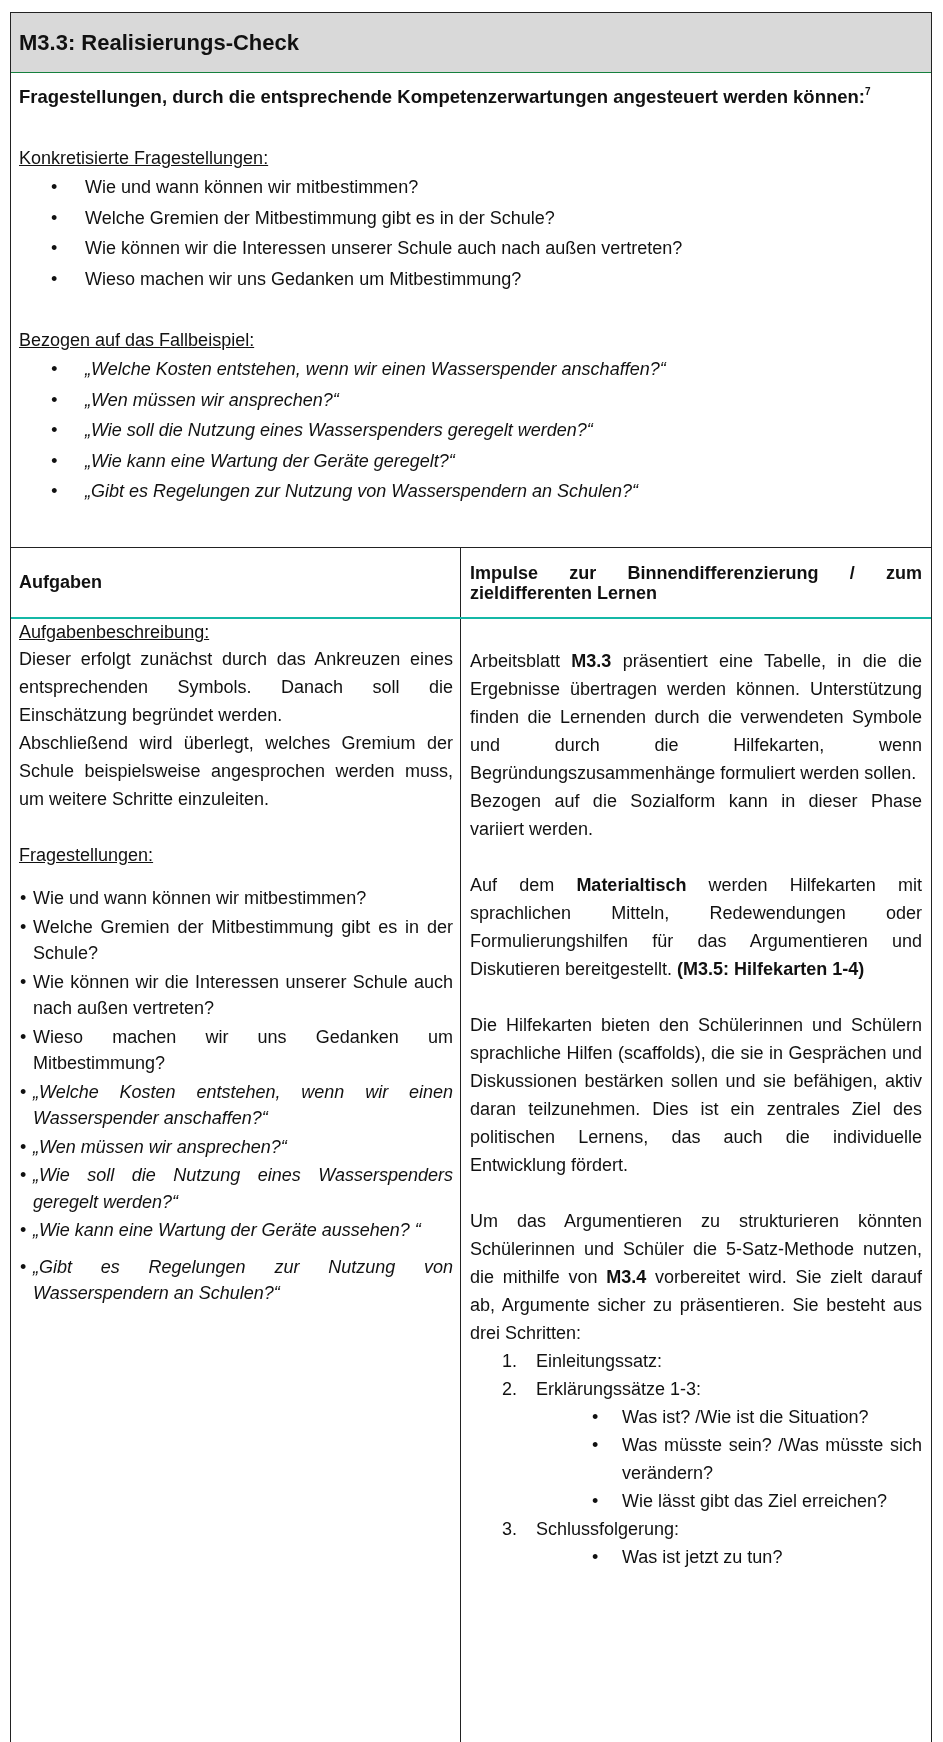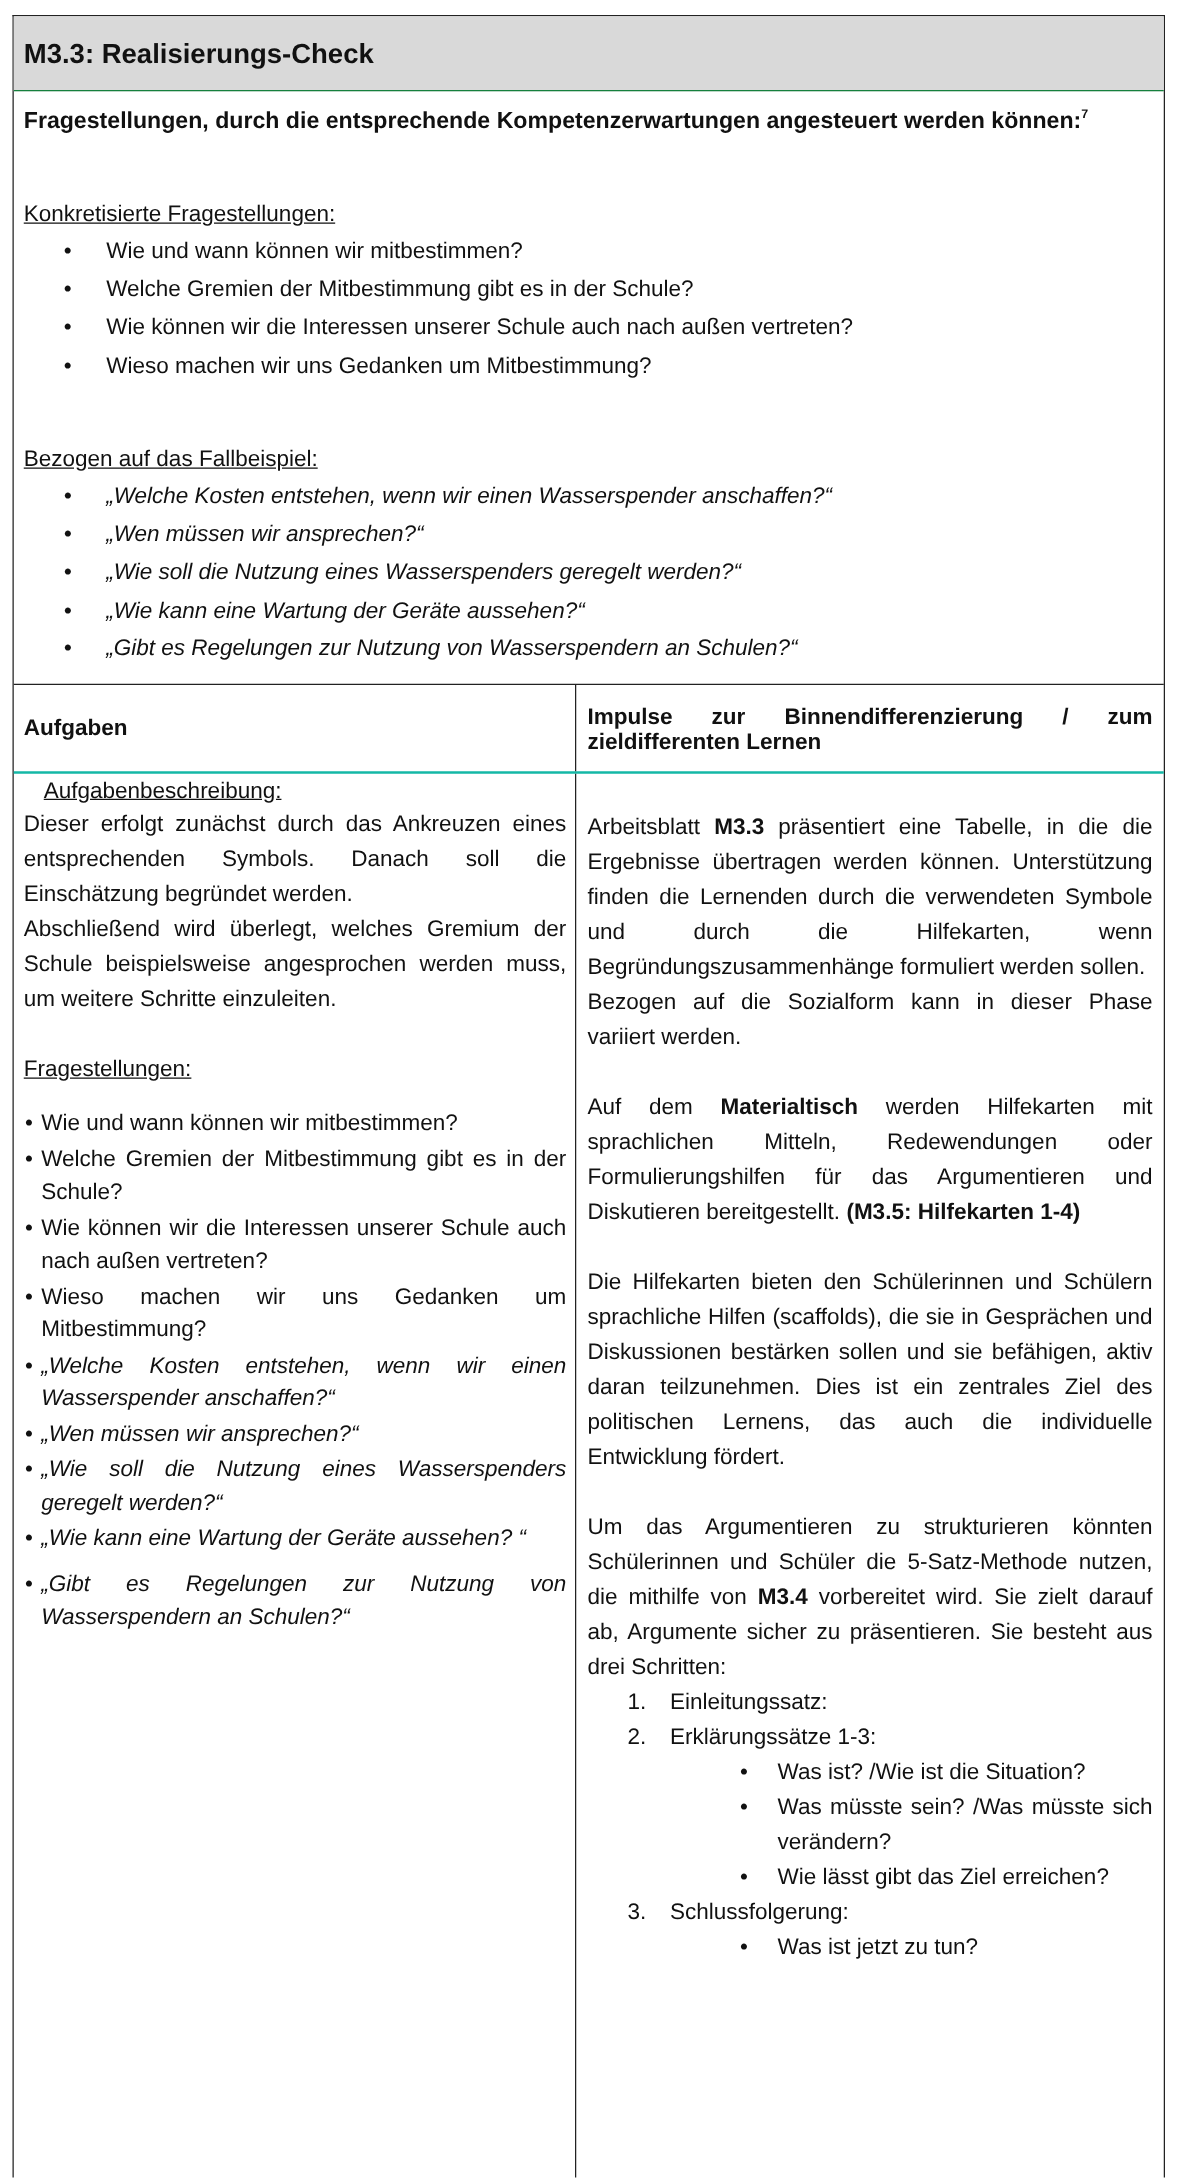--- a/index.html
+++ b/index.html
@@ -6,21 +6,21 @@
   body { width: 943px; height: 1742px; overflow: hidden; position: relative;
          font-family: "Liberation Sans", sans-serif; color: #111; font-size: 18px; }
   .sheet { position: absolute; left: 10px; top: 12px; width: 922px; }
   .box { border: 1px solid #222; border-bottom: none; }
   .hdr { background: #d9d9d9; height: 59px; padding: 0 8px; display: flex; align-items: center;
          font-weight: bold; font-size: 22px; border-bottom: 1px solid #15803d; }
   .intro { padding: 4px 8px 0 8px; height: 470px; border-bottom: 1px solid #222; }
   .intro .q { font-weight: bold; text-align: justify; text-align-last: left; line-height: 30px; font-size: 18.5px; }
   .intro .q sup { font-size: 10px; vertical-align: 8px; }
   .u { text-decoration: underline; }
-  .sec-label { margin-top: 46px; line-height: 28px; }
+  .sec-label { margin-top: 32px; line-height: 28px; }
   ul.big { list-style: none; margin: 0; padding: 0 0 0 32px; }
   ul.big li { position: relative; padding-left: 34px; line-height: 30.5px; }
   ul.big li::before { content: "\2022"; position: absolute; left: 0; top: 0; font-size: 18px; }
   .it { font-style: italic; }
   .col-l { width: 450px; border-right: 1px solid #222; box-sizing: border-box; padding: 0 7px 0 8px; }
   .col-r { flex: 1; padding: 0 9px 0 9px; }
   .th-row { display: flex; height: 69px; border-bottom: 2px solid #14b8a6; }
   .th-row .col-l, .th-row .col-r { display: flex; align-items: center; font-weight: bold; }
   .th-r { text-align: justify; text-align-last: left; line-height: 20px; font-size: 18px; width: 100%; }
   .body-row { display: flex; height: 1200px; }
@@ -53,37 +53,37 @@
         <li>Welche Gremien der Mitbestimmung gibt es in der Schule?</li>
         <li>Wie können wir die Interessen unserer Schule auch nach außen vertreten?</li>
         <li>Wieso machen wir uns Gedanken um Mitbestimmung?</li>
       </ul>
 
       <div class="sec-label u">Bezogen auf das Fallbeispiel:</div>
       <ul class="big it">
         <li>„Welche Kosten entstehen, wenn wir einen Wasserspender anschaffen?“</li>
         <li>„Wen müssen wir ansprechen?“</li>
         <li>„Wie soll die Nutzung eines Wasserspenders geregelt werden?“</li>
-        <li>„Wie kann eine Wartung der Geräte aussehen?“</li>
+        <li>„Wie kann eine Wartung der Geräte geregelt?“</li>
         <li>„Gibt es Regelungen zur Nutzung von Wasserspendern an Schulen?“</li>
       </ul>
     </div>
 
     <div class="th-row">
       <div class="col-l">
           <span>Aufgaben</span>
         </div>
       <div class="col-r">
           <div class="th-r">Impulse zur Binnendifferenzierung / zum zieldifferenten Lernen</div>
         </div>
     </div>
 
     <div class="body-row">
       <div class="col-l">
-        <div class="u" style="line-height:26px;margin-left:16px;">Aufgabenbeschreibung:</div>
+        <div class="u" style="line-height:26px;">Aufgabenbeschreibung:</div>
         <p class="p">Dieser erfolgt zunächst durch das Ankreuzen eines entsprechenden Symbols. Danach soll die Einschätzung begründet werden.</p>
         <p class="p">Abschließend wird überlegt, welches Gremium der Schule beispielsweise angesprochen werden muss, um weitere Schritte einzuleiten.</p>
         <div class="gap"></div>
         <div class="u" style="line-height:28px;">Fragestellungen:</div>
         <div style="height:16px;"></div>
         <ul class="tight">
           <li>Wie und wann können wir mitbestimmen?</li>
           <li>Welche Gremien der Mitbestimmung gibt es in der Schule?</li>
           <li>Wie können wir die Interessen unserer Schule auch nach außen vertreten?</li>
           <li>Wieso machen wir uns Gedanken um Mitbestimmung?</li>

